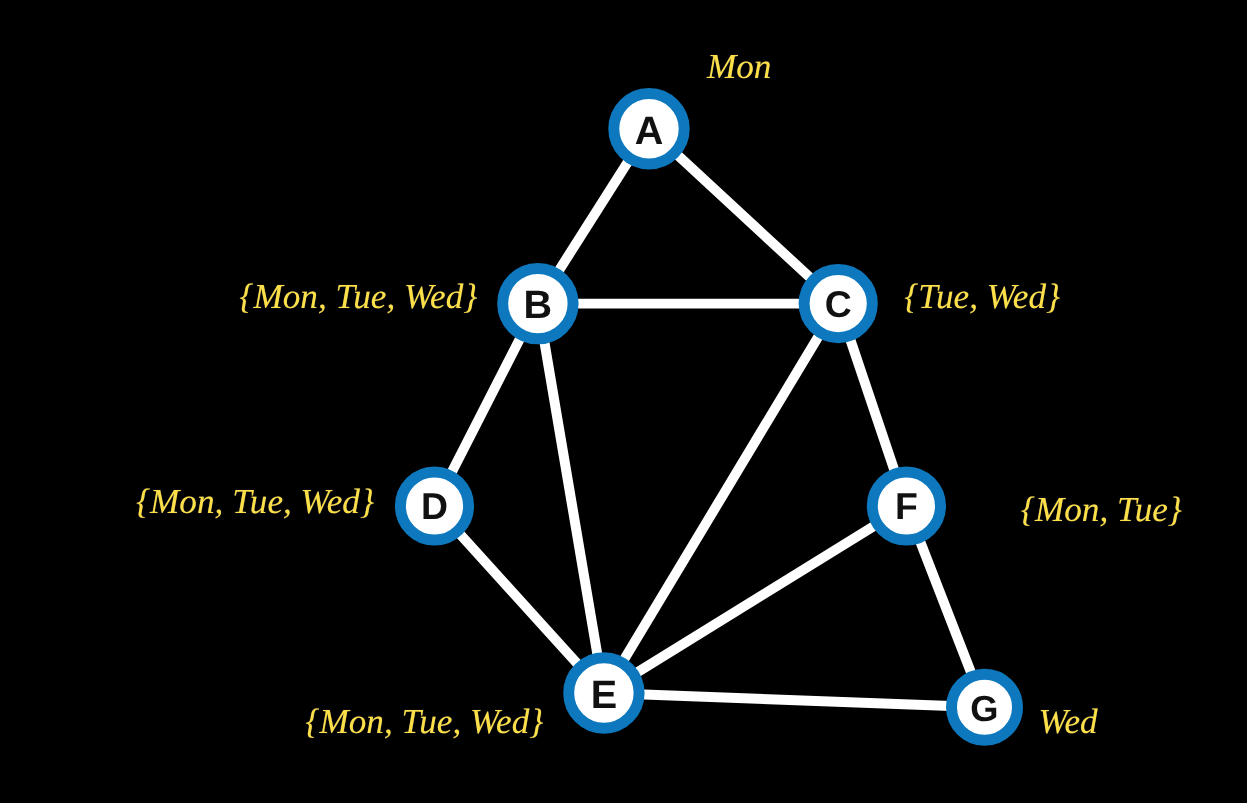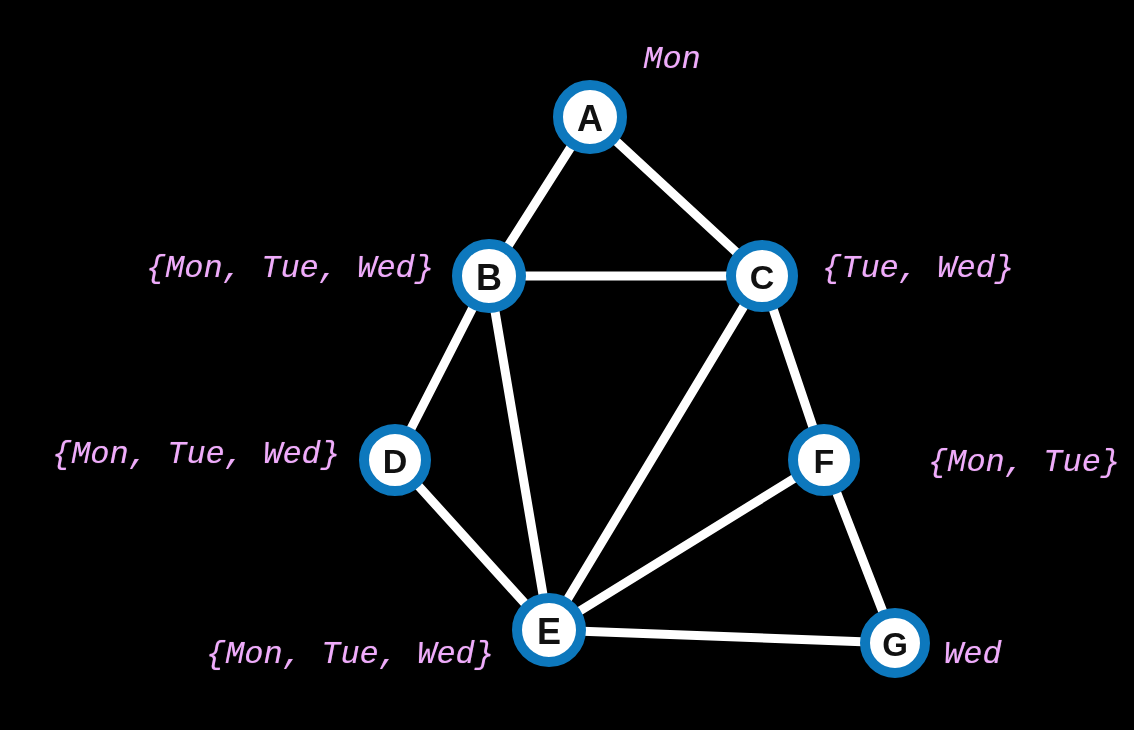--- a/index.html
+++ b/index.html
@@ -36,22 +36,22 @@
   .node-letter {
     font-family: "Liberation Sans", "DejaVu Sans", sans-serif;
     font-weight: bold;
     fill: #111111;
     text-anchor: middle;
     dominant-baseline: central;
     paint-order: stroke;
   }
   .domain-label {
     position: absolute;
-    color: #f0abfc;
-    font-family: Liberation Mono, monospace;
+    color: #fde047;
+    font-family: Liberation Serif, serif;
     font-style: italic;
     font-size: 32px;
     line-height: 1;
     white-space: nowrap;
     text-shadow: 0 0 1px rgba(255,255,255,0.35);
   }
   .label-right { transform: translate(0, -50%); }
   .label-left  { transform: translate(-100%, -50%); }
   .label-center{ transform: translate(-50%, -50%); }
 </style>

